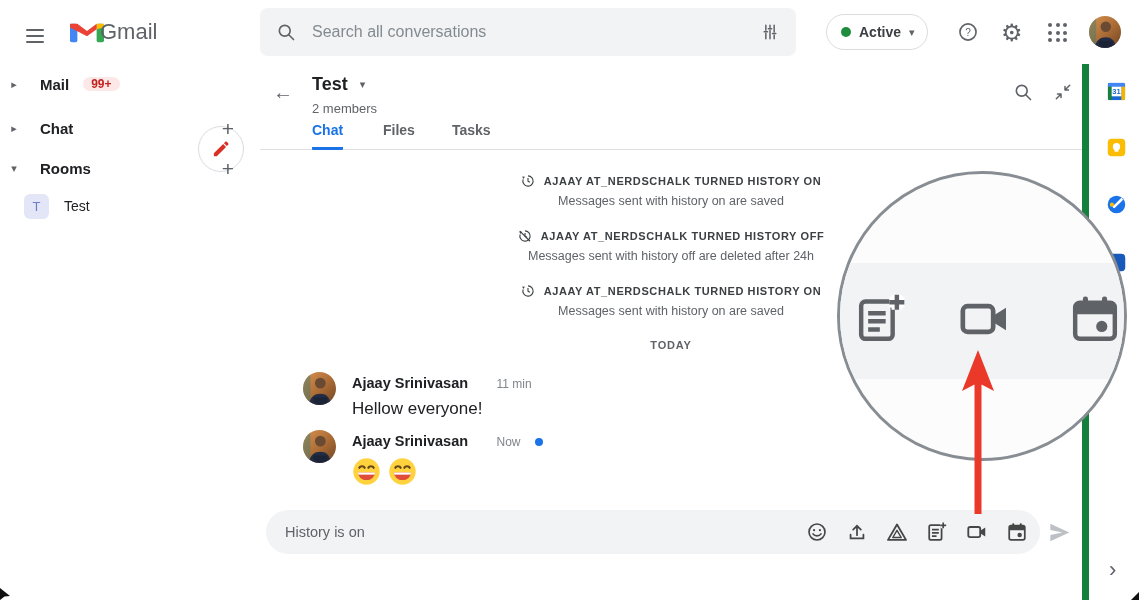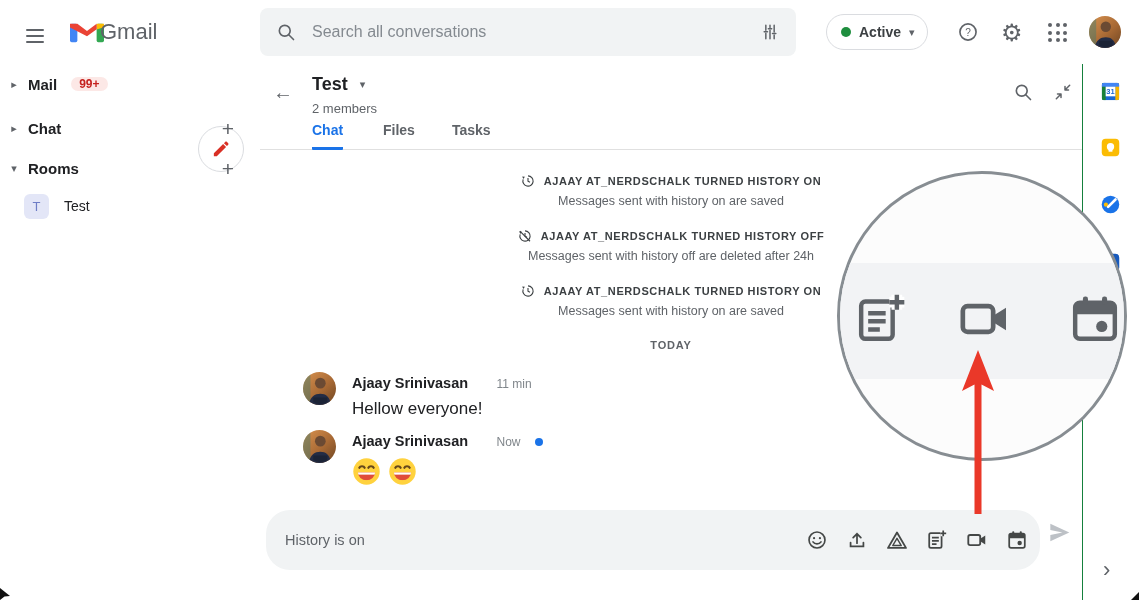--- a/index.html
+++ b/index.html
@@ -17,21 +17,21 @@
   .status-pill{left:826px;top:14px;height:36px;border:1px solid #dadce0;border-radius:20px;display:flex;align-items:center;padding:0 12px 0 14px;gap:8px;background:#fff;box-sizing:border-box;}
   .status-dot{width:10px;height:10px;border-radius:50%;}
   .status-label{font-size:14px;color:#3c4043;font-weight:bold;}
   .caret{font-size:11px;color:#5f6368;line-height:1;}
   .appgrid{display:grid;grid-template-columns:repeat(3,4px);grid-template-rows:repeat(3,4px);gap:3.5px;}
   .appgrid i{background:#5f6368;border-radius:50%;}
   .avatar{border-radius:50%;overflow:hidden;}
   
   .siderow{display:flex;align-items:center;height:40px;}
   .side-caret{width:28px;text-align:center;font-size:11px;color:#5f6368;}
-  .side-label{font-size:15px;color:#202124;font-weight:bold;}
+  .side-label{font-size:15px;color:#202124;font-weight:bold;margin-left:12px;}
   .badge{margin-left:14px;background:#fce8e6;color:#c5221f;font-size:12px;font-weight:bold;border-radius:10px;padding:0 8px;}
   .plusbtn{position:absolute;left:218px;font-size:21px;color:#5f6368;line-height:1;width:20px;text-align:center;}
   .compose{left:198px;top:62px;width:44px;height:44px;border-radius:50%;border:1px solid #dadce0;background:#fff;display:flex;align-items:center;justify-content:center;}
   .room-avatar{width:25px;height:25px;border-radius:6px;background:#e3e6f7;color:#6e7dc6;font-size:13px;display:flex;align-items:center;justify-content:center;margin-left:24px;}
   .room-name{margin-left:15px;font-size:14px;color:#202124;}
   
   .main{left:260px;top:64px;width:822px;height:536px;}
   .room-title{font-size:18px;color:#202124;font-weight:bold;}
   .room-sub{font-size:13px;color:#5f6368;margin-top:3px;}
   .tabs{position:absolute;left:0;top:58px;width:100%;height:28px;border-bottom:1px solid #e0e0e0;box-sizing:border-box;}
@@ -42,27 +42,27 @@
   .sysmsg{position:absolute;left:0;width:100%;text-align:center;}
   .sysmsg .t{display:flex;align-items:center;justify-content:center;gap:9px;font-size:11px;font-weight:bold;letter-spacing:.6px;color:#3c4043;}
   .sysmsg .n{margin-top:6px;font-size:12.5px;color:#5f6368;}
   .today{position:absolute;left:0;width:100%;text-align:center;font-size:11px;font-weight:bold;letter-spacing:.8px;color:#5f6368;}
   .msg-avatar{position:absolute;left:43px;width:33px;height:33px;}
   .msg-name{font-size:14.5px;font-weight:bold;color:#202124;text-align:center;}
   .msg-time{font-size:12px;color:#80868b;margin-left:24px;}
   .unread-dot{display:inline-block;width:8px;height:8px;border-radius:50%;background:#1a73e8;margin-left:10px;}
   .msg-text{font-size:17px;color:#202124;margin-top:7px;}
   .emoji{width:29px;height:29px;margin-right:7px;}
-  .composer{left:6px;top:446px;width:774px;height:60px;background:#f1f3f4;border-radius:24px;display:flex;align-items:center;padding:0 12px 0 17px;box-sizing:border-box;gap:18px;}
+  .composer{left:6px;top:446px;width:774px;height:44px;background:#f1f3f4;border-radius:24px;display:flex;align-items:center;padding:0 12px 0 17px;box-sizing:border-box;gap:18px;}
   .composer input{flex:1;border:none;background:transparent;outline:none;font-size:14.5px;color:#202124;font-family:"Liberation Sans",sans-serif;}
   .composer input::placeholder{color:#5f6368;}
   .cicon{width:22px;height:22px;color:#444746;flex:none;}
   .visually-hidden{position:absolute;width:1px;height:1px;overflow:hidden;clip:rect(0 0 0 0);}
   
-  .rightrail{left:1082px;top:64px;width:57px;height:536px;border-left:1px solid #15803d;box-sizing:border-box;background:#fff;}
+  .rightrail{left:1082px;top:64px;width:57px;height:536px;border-left:7px solid #15803d;box-sizing:border-box;background:#fff;}
   .rail-ic{position:absolute;left:17px;width:21px;height:21px;}
   
   .magnifier{left:837px;top:171px;width:290px;height:290px;border-radius:50%;background:#fcfcfc;border:3px solid #878d92;box-sizing:border-box;overflow:hidden;z-index:5;}
   .mag-band{position:absolute;left:0;top:89px;width:100%;height:116px;background:#f2f3f5;}
   .mag-ic{position:absolute;width:56px;height:56px;color:#5f6368;filter:blur(.4px);}
   .red-arrow{left:958px;top:350px;z-index:6;}
 </style>
 </head>
 <body>
 

